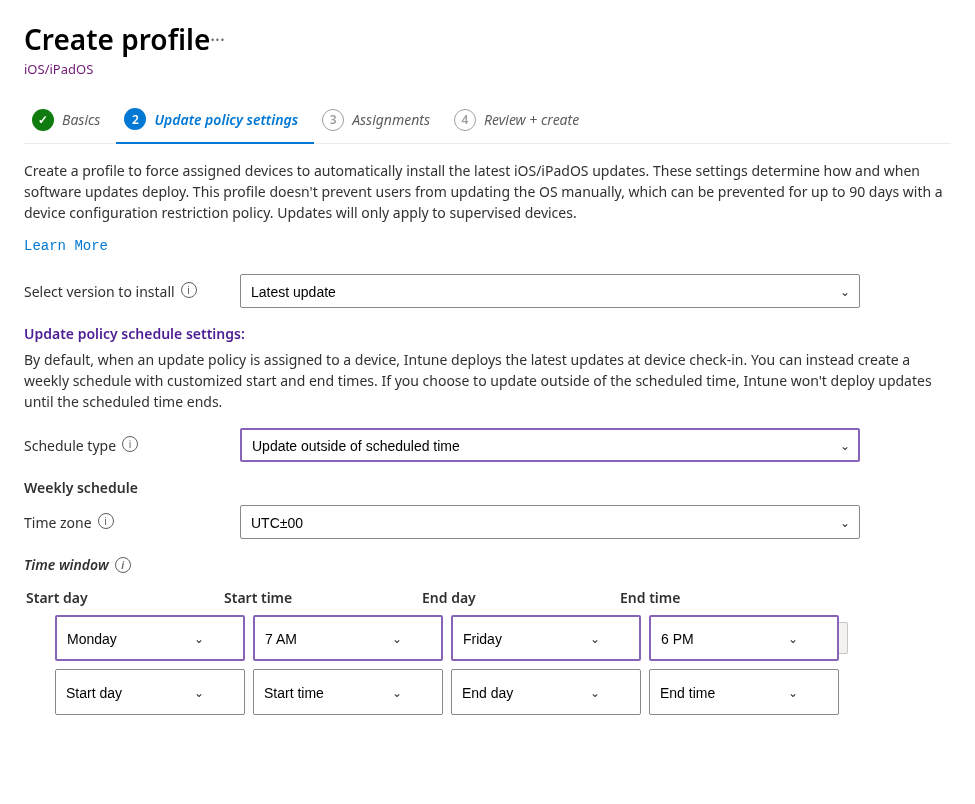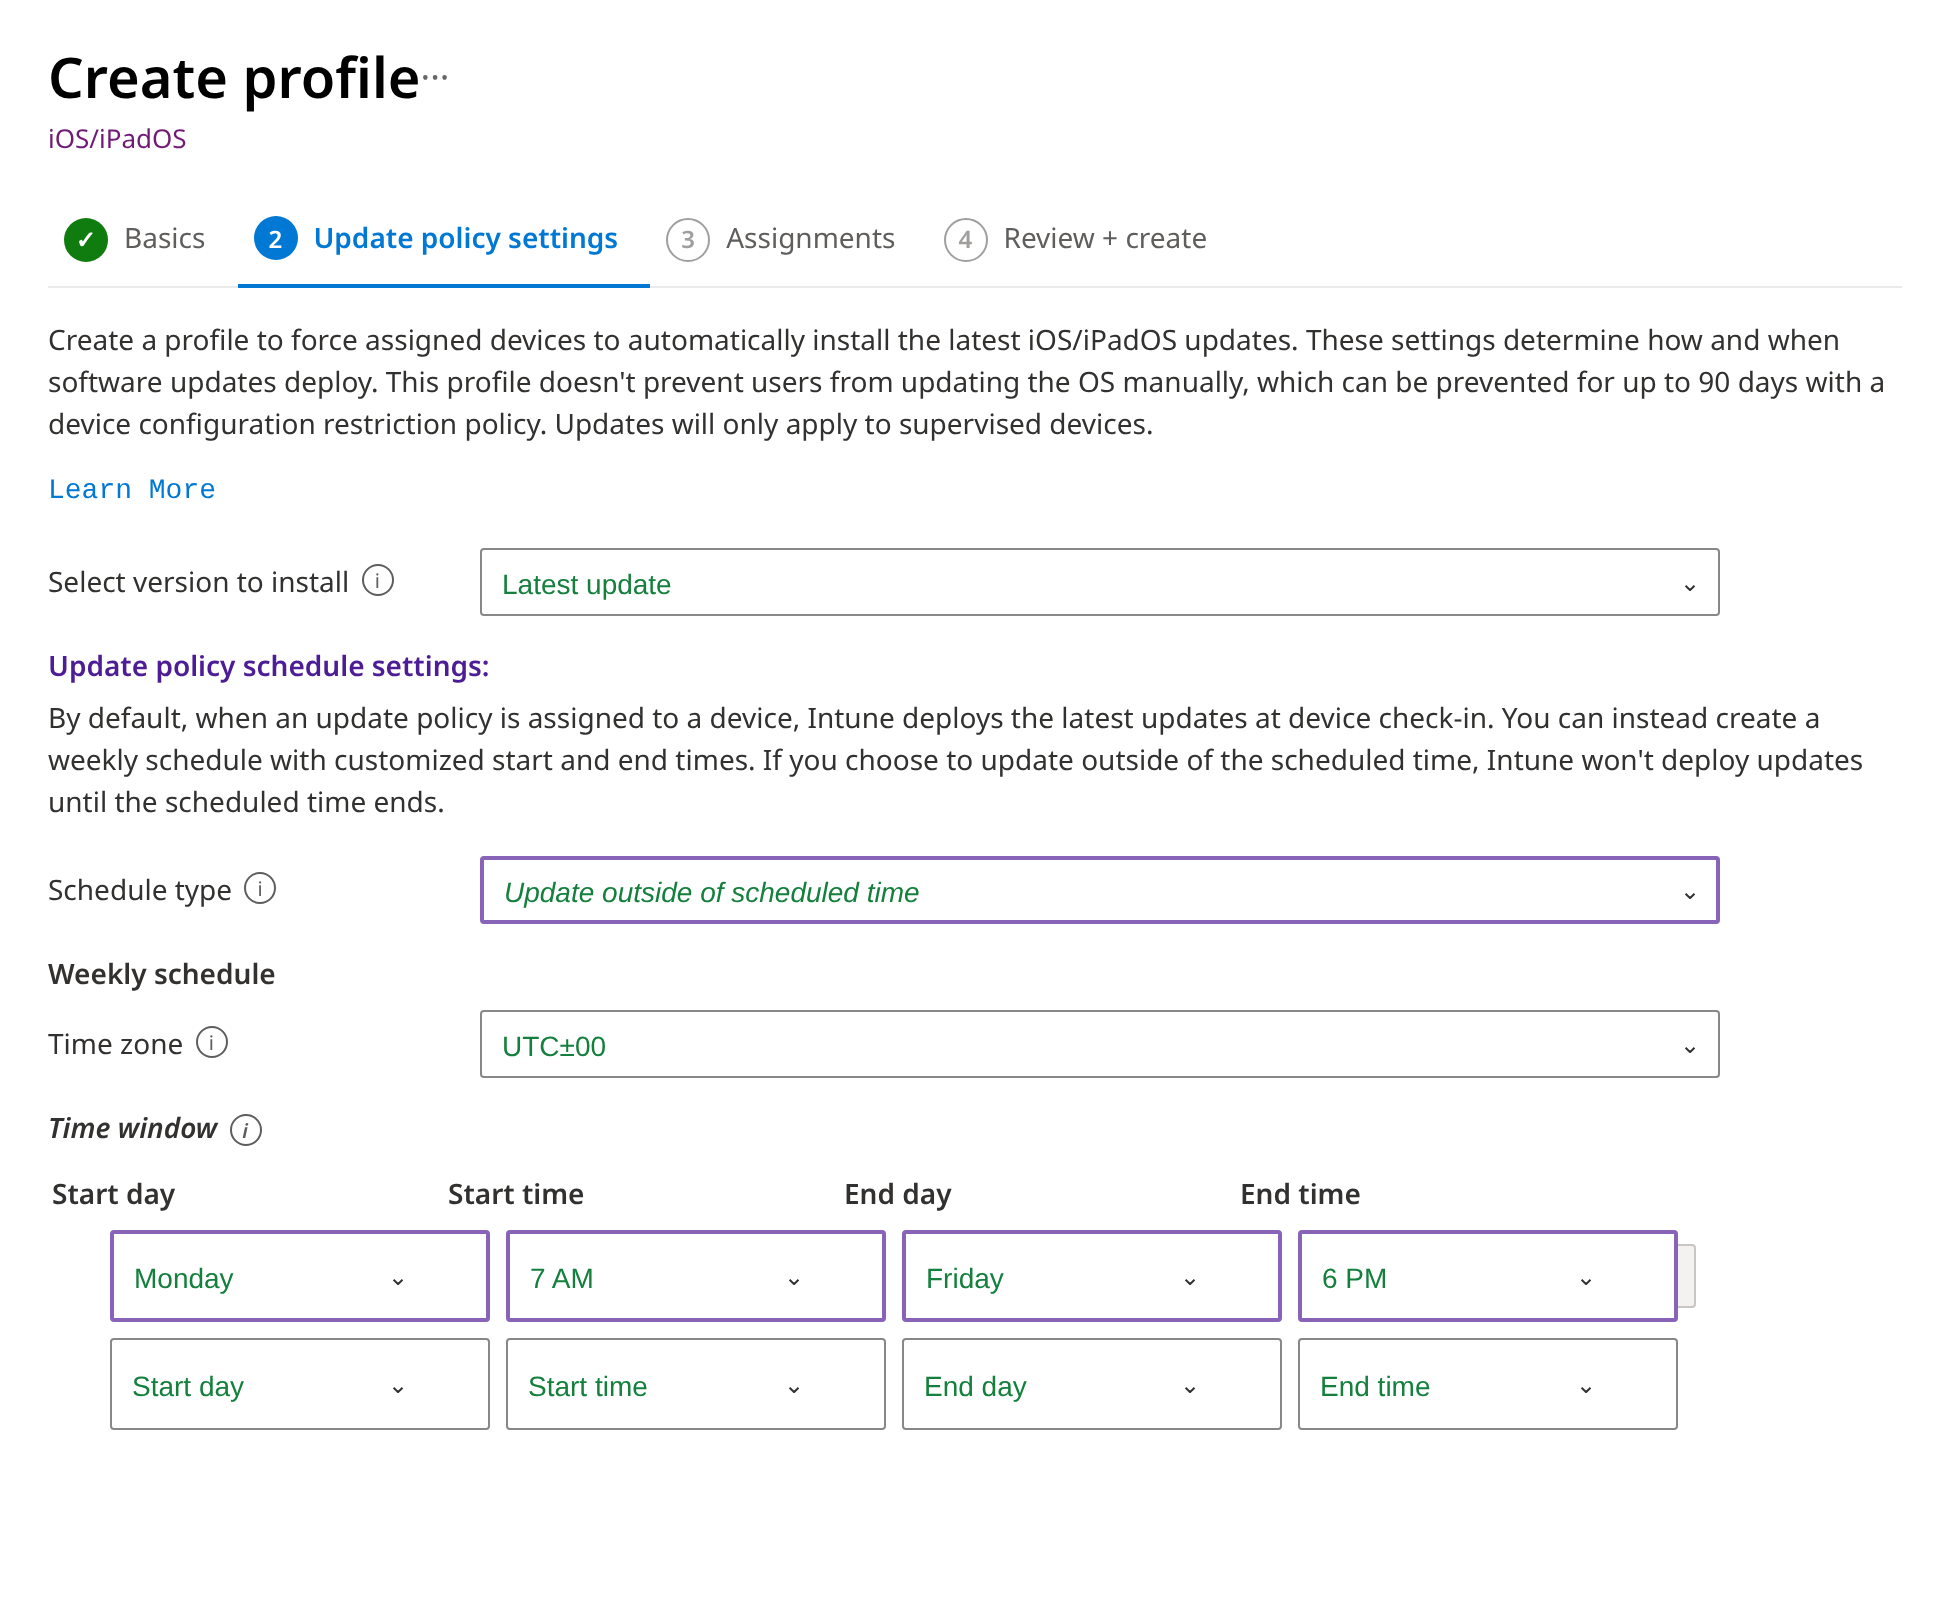--- a/index.html
+++ b/index.html
@@ -72,20 +72,21 @@
     }
     .step-circle.pending {
       background: transparent;
       border: 1.5px solid #a19f9d;
       color: #a19f9d;
     }
     .step-label {
       font-size: 14px;
       font-weight: 400;
       color: #605e5c;
+      font-style: italic;
     }
     .step.active .step-label {
       font-weight: 600;
       color: #0078d4;
     }
     .description-text {
       font-size: 14px;
       color: #323130;
       line-height: 1.5;
       margin-bottom: 12px;
@@ -130,21 +131,21 @@
       position: relative;
       flex: 1;
     }
     select {
       width: 100%;
       padding: 6px 32px 5px 10px;
       border: 1px solid #8a8886;
       border-radius: 2px;
       background: #fff;
       font-size: 14px;
-      color: #15803d;
+      color: #000000;
       appearance: none;
       cursor: pointer;
       outline: none;
       height: 34px;
     }
     .chevron-icon {
       position: absolute;
       right: 10px;
       top: 50%;
       transform: translateY(-50%);
@@ -209,21 +210,20 @@
       border-radius: 2px;
       display: flex;
       align-items: center;
       justify-content: center;
       cursor: pointer;
       color: #605e5c;
     }
     .select-filled {
       border-color: #8764b8;
       border-width: 2px;
-      font-style: italic;
     }
   </style>
 </head>
 <body>
 
 
 
 
 <div style="display:flex; align-items:baseline; gap:10px;">
   <h1 class="page-title">

